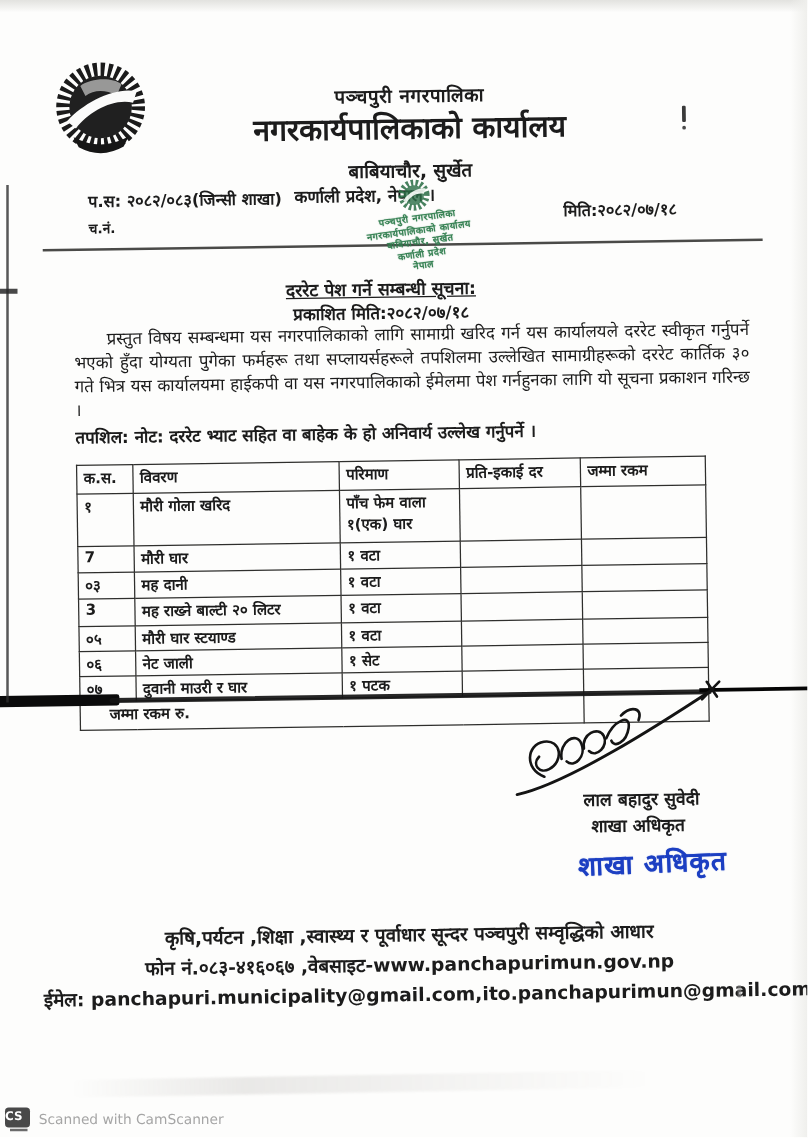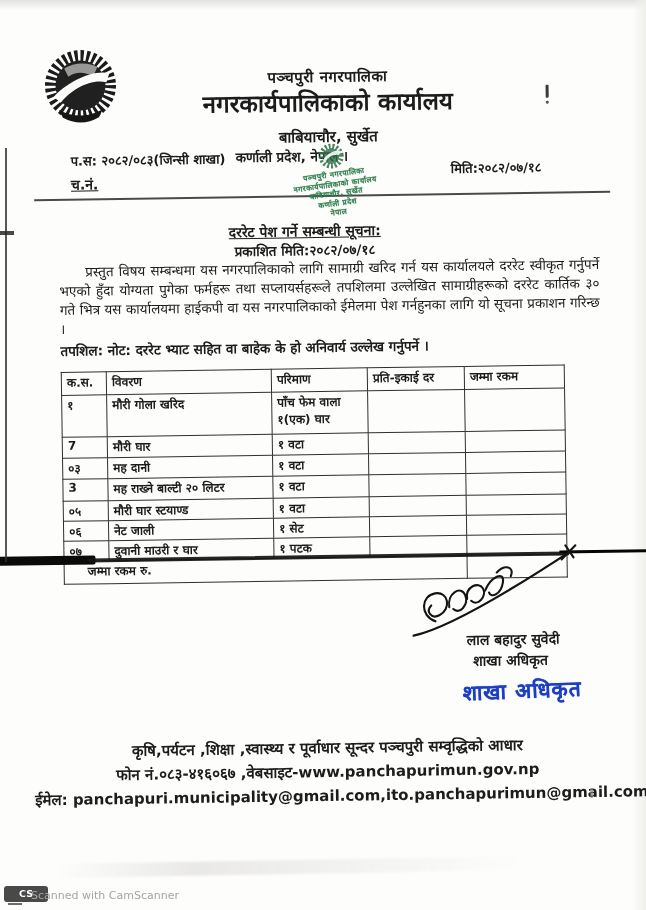--- a/index.html
+++ b/index.html
@@ -14,21 +14,21 @@
   .abs{position:absolute;}
 
   
   .emblem{left:46px;top:42px;width:80px;height:84px;}
   .h-center{left:40px;right:20px;text-align:center;}
   .h-muni{top:66px;font-size:15px;font-weight:bold;letter-spacing:.5px;}
   .h-office{top:85px;font-size:24px;font-weight:bold;}
   .h-addr{top:126px;font-size:15px;font-weight:600;}
   .ref-no{left:75px;top:148px;font-size:13px;font-weight:600;}
   .province{left:240px;top:147px;font-size:13.5px;font-weight:600;}
-  .dispatch{left:75px;top:171px;font-size:14px;font-weight:600;text-decoration:underline;}
+  .dispatch{left:75px;top:171px;font-size:11px;font-weight:600;}
   .miti{left:455px;top:161px;font-size:13px;font-weight:600;}
   .ink-bang{left:551px;top:88px;width:3px;height:13px;background:#3a3a3a;border-radius:1px;}
   .ink-bang:after{content:"";position:absolute;left:0;top:16px;width:3px;height:3px;background:#4a4a4a;border-radius:50%;}
   .hrule{left:38px;top:195px;width:576px;height:0;border-top:2px solid #4a4a48;}
 
   
   .stamp-green{left:280px;top:142px;width:120px;height:100px;transform:rotate(-7deg);
         text-align:center;color:#2f7d4e;font-weight:bold;opacity:.95;}
   .sg-emblem{display:block;margin:0 auto;}
   .sg-line{font-size:7.5px;line-height:9.5px;letter-spacing:.4px;
@@ -70,22 +70,22 @@
   .email-dots{left:585px;top:792px;width:3px;height:10px;background:#8f8f8f;opacity:.6;border-radius:1px;}
 
   
   .edge-left{left:5px;top:148px;width:2px;height:414px;background:rgba(45,45,45,.8);}
   .edge-dash{left:0px;top:231px;width:14px;height:4px;background:rgba(40,40,40,.85);}
   .smudge{left:55px;top:860px;width:470px;height:14px;opacity:.16;transform:rotate(-1deg);
         background:linear-gradient(to right,rgba(120,115,110,0),rgba(120,115,110,.9) 30%,rgba(120,115,110,.5) 60%,rgba(120,115,110,0));
         filter:blur(1px);}
 
   
-  .cs-badge{left:4px;top:886px;width:44px;height:16px;background:#494949;border-radius:3px;
-        color:#fff;font-size:9.5px;font-weight:bold;text-align:center;line-height:16px;}
+  .cs-badge{left:4px;top:886px;width:20px;height:16px;background:#494949;border-radius:3px;
+        color:#fff;font-size:9.5px;font-weight:bold;text-align:left;line-height:16px;}
   .cs-badge:after{content:"";position:absolute;left:4px;top:17px;width:14px;height:2px;background:#6b6b6b;}
   .cs-text{left:31px;top:889px;font-size:11px;color:#a5a5a5;font-weight:500;text-align:right;}
 </style>
 </head>
 <body>
 
 <div class="page">
   <div class="top-shade abs"></div>
   <div class="right-shade abs"></div>
 

